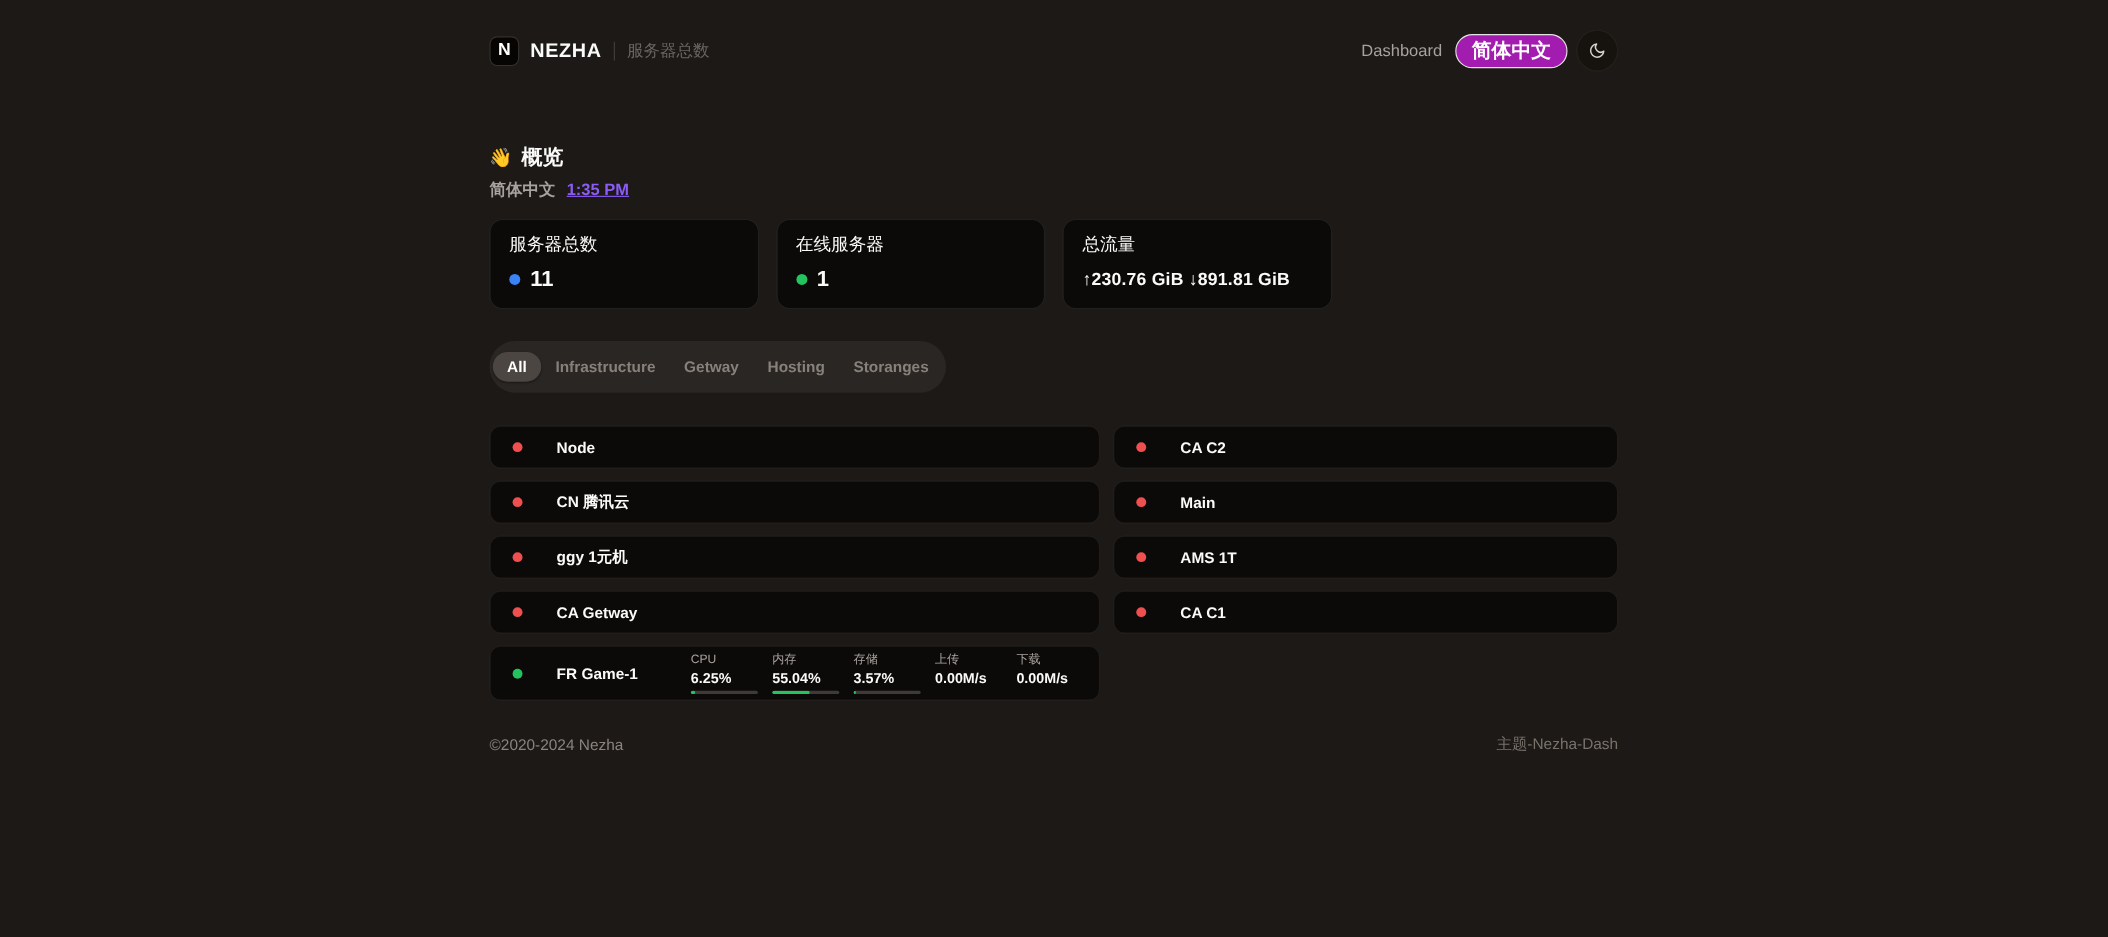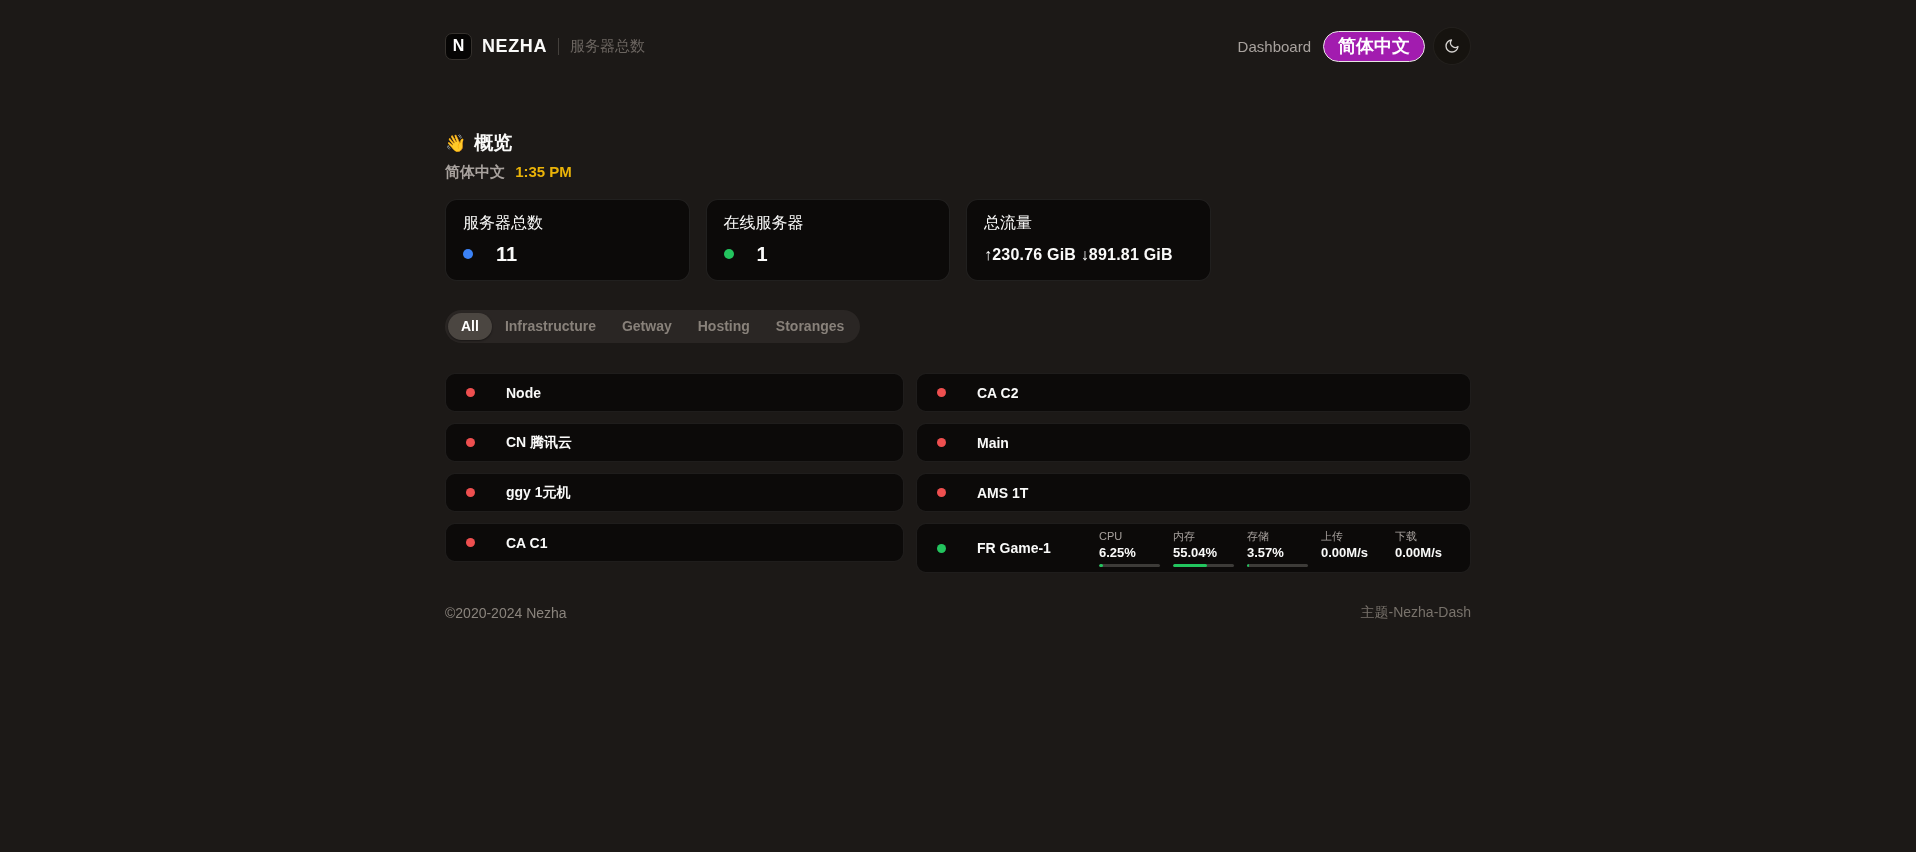--- a/index.html
+++ b/index.html
@@ -35,39 +35,39 @@
     border:1px solid rgba(255,255,255,.06);
     display:flex; align-items:center; justify-content:center; cursor:pointer;
   }
 
   
   .overview { margin-top:63px; }
   .overview-title { font-size:19px; font-weight:700; display:flex; align-items:center; gap:8px; }
   .wave { font-size:17px; color:#f5c242; }
   .time-row { margin-top:7px; font-size:15px; font-weight:600; }
   .time-label { color:#a8a29e; margin-right:6px; }
-  .time-value { color:#eab308; }
+  .time-value { color:#8b5cf6;text-decoration:underline; }
 
   
   .stats-grid { margin-top:17px; display:grid; grid-template-columns:repeat(4,1fr); gap:16px; }
   .stat-card {
     background:#0c0a09; border:1px solid rgba(255,255,255,.09); border-radius:12px;
     padding:13px 17px; height:82px; cursor:pointer;
   }
   .stat-title { font-size:16px; font-weight:500; color:#fafaf9; line-height:20px; }
-  .stat-value-row { margin-top:9px; display:flex; align-items:center; gap:23px; }
+  .stat-value-row { margin-top:9px; display:flex; align-items:center; gap:9px; }
   .stat-dot { width:10px; height:10px; border-radius:50%; flex:none; }
   .stat-value { font-size:20px; font-weight:700; line-height:24px; }
   .stat-value-row.traffic { margin-top:13px; }
   .stat-traffic { font-size:16px; font-weight:700; letter-spacing:.2px; }
 
   
   .tabs {
     margin-top:29px; display:inline-flex; align-items:center;
-    background:#2a2624; border-radius:9999px; padding:3px; height:33px;
+    background:#2a2624; border-radius:9999px; padding:3px; height:47px;
   }
   .tab {
     border:none; background:transparent; padding:4px 13px; font-size:14px; font-weight:700;
     color:#88817a; border-radius:9999px; line-height:19px; cursor:pointer; font-family:inherit;
   }
   .tab.active { background:#4b4641; color:#ffffff; box-shadow:0 1px 2px rgba(0,0,0,.45); }
 
   
   .server-grid { margin-top:30px; display:grid; grid-template-columns:1fr 1fr; column-gap:12px; row-gap:11px; align-items:start; }
   .server-row {
@@ -174,20 +174,24 @@
       <div class="server-row">
         <span class="status-dot" style="background: rgb(238, 79, 79);"></span>
         <span class="server-name">ggy 1元机</span>
       </div>
       <div class="server-row">
         <span class="status-dot" style="background: rgb(238, 79, 79);"></span>
         <span class="server-name">AMS 1T</span>
       </div>
       <div class="server-row">
         <span class="status-dot" style="background: rgb(238, 79, 79);"></span>
+        <span class="server-name">CA Getway</span>
+      </div>
+      <div class="server-row">
+        <span class="status-dot" style="background: rgb(238, 79, 79);"></span>
         <span class="server-name">CA C1</span>
       </div>
       <div class="server-row tall">
         <span class="status-dot" style="background: rgb(35, 196, 94);"></span>
         <span class="server-name">FR Game-1</span>
         <div class="server-stats">
           <div class="scol">
             <div class="scol-label">CPU</div>
             <div class="scol-value">6.25%</div>
             <div class="sbar">

